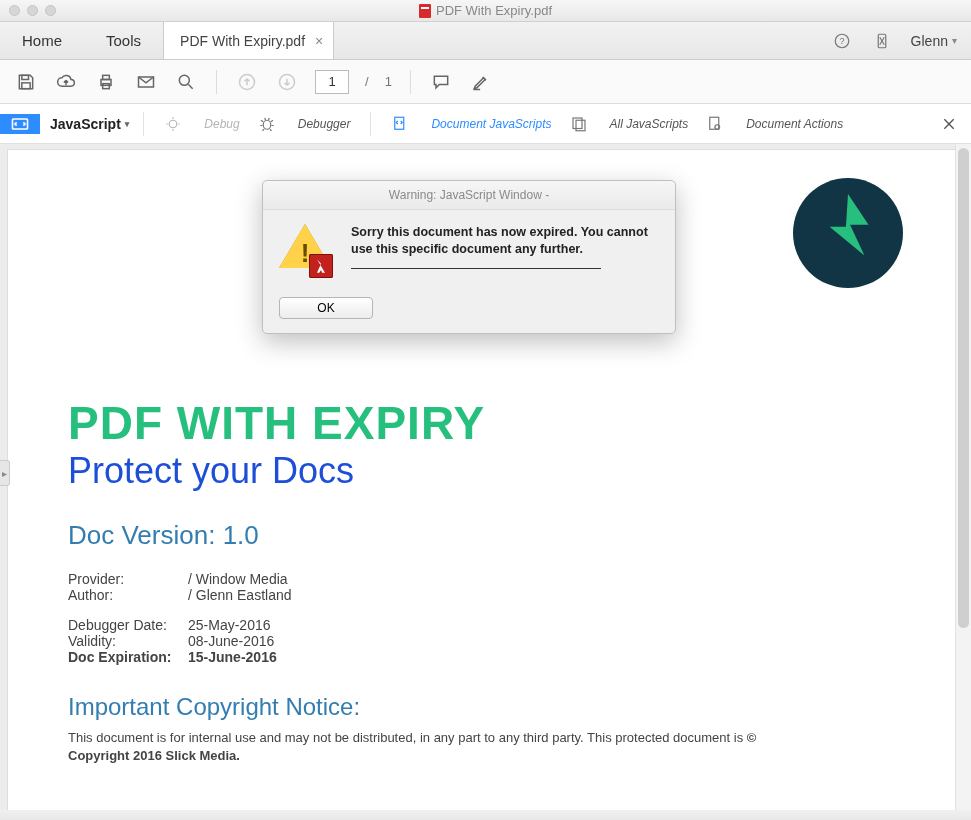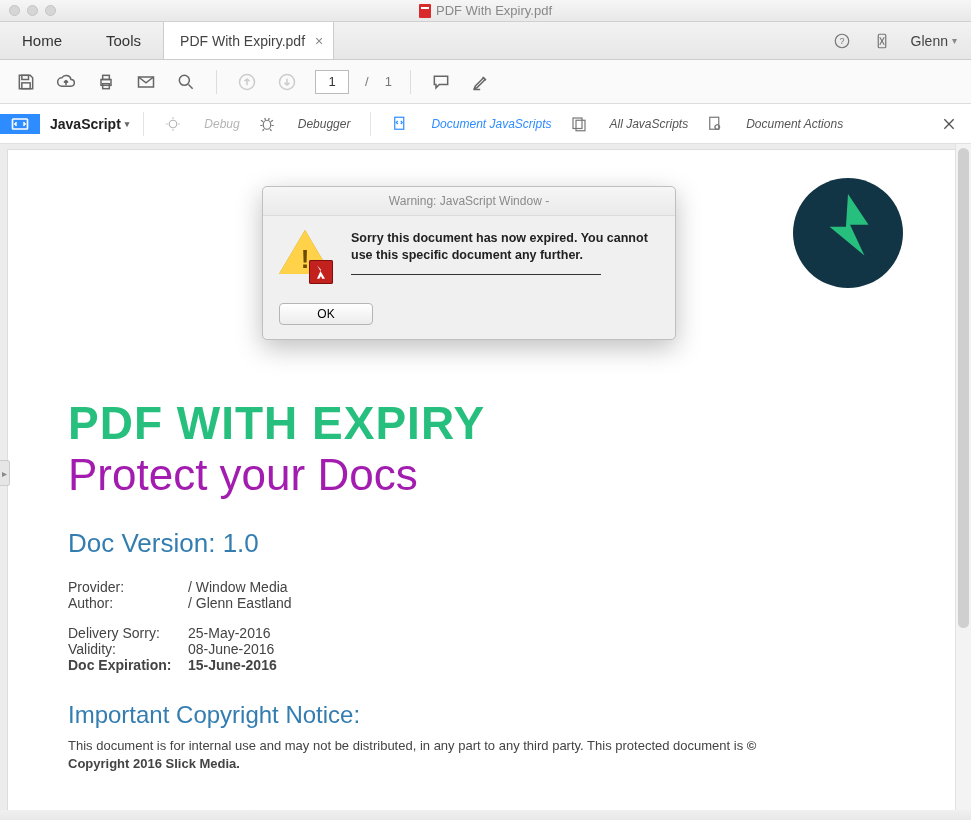--- a/index.html
+++ b/index.html
@@ -160,21 +160,21 @@
   }
   .logo-badge svg { width:62px; height:82px; }
 
   .doc h1 {
     font-family: "Century Gothic","Trebuchet MS",sans-serif;
     font-size:46px; font-weight:800; color:#27bf7d; letter-spacing:1px;
     margin-top:210px;
   }
   .doc h2 {
     font-family: "Century Gothic","Trebuchet MS",sans-serif;
-    font-size:44px; font-weight:500; color:#a21caf;
+    font-size:36px; font-weight:500; color:#1d4ed8;
     margin-top:0px;
   }
   .doc .version {
     font-family: "Century Gothic","Trebuchet MS",sans-serif;
     font-size:26px; color:#337db0; margin-top:28px;
   }
   .meta { margin-top:20px; font-size:14px; color:#444;}
   .meta .row { display:flex; }
   .meta .k { width:120px; }
   .meta .v { }
@@ -182,21 +182,21 @@
   .meta-block2 { margin-top:14px;}
   .copy-h {
     font-family:"Century Gothic","Trebuchet MS",sans-serif;
     font-size:24px; color:#337db0; margin-top:28px;
   }
   .copy-body { font-size:13px; color:#444; margin-top:8px; max-width:710px; line-height:1.35;}
   .copy-body .bold { font-weight:700;}
 
   
   .modal {
-    position:absolute; top:186px; left:262px; width:414px;
+    position:absolute; top:180px; left:262px; width:414px;
     background:#f0f0f0; border:1px solid #bfbfbf; border-radius:5px;
     box-shadow:0 8px 26px rgba(0,0,0,.25);
     z-index:50;
   }
   .modal .m-title {
     text-align:center; font-size:12px; color:#8a8a8a;
     padding:7px 0; border-bottom:1px solid #dcdcdc;
     background:linear-gradient(#f6f6f6,#eaeaea);
     border-radius:5px 5px 0 0;
   }
@@ -419,21 +419,21 @@
         <span class="v">/ Window Media</span>
       </div>
       <div class="row">
         <span class="k">Author:</span>
         <span class="v">/ Glenn Eastland</span>
       </div>
     </div>
 
     <div class="meta meta-block2">
       <div class="row">
-        <span class="k">Delivery Sorry:</span>
+        <span class="k">Debugger Date:</span>
         <span class="v">25-May-2016</span>
       </div>
       <div class="row">
         <span class="k">Validity:</span>
         <span class="v">08-June-2016</span>
       </div>
       <div class="row bold">
         <span class="k">Doc Expiration:</span>
         <span class="v">15-June-2016</span>
       </div>

